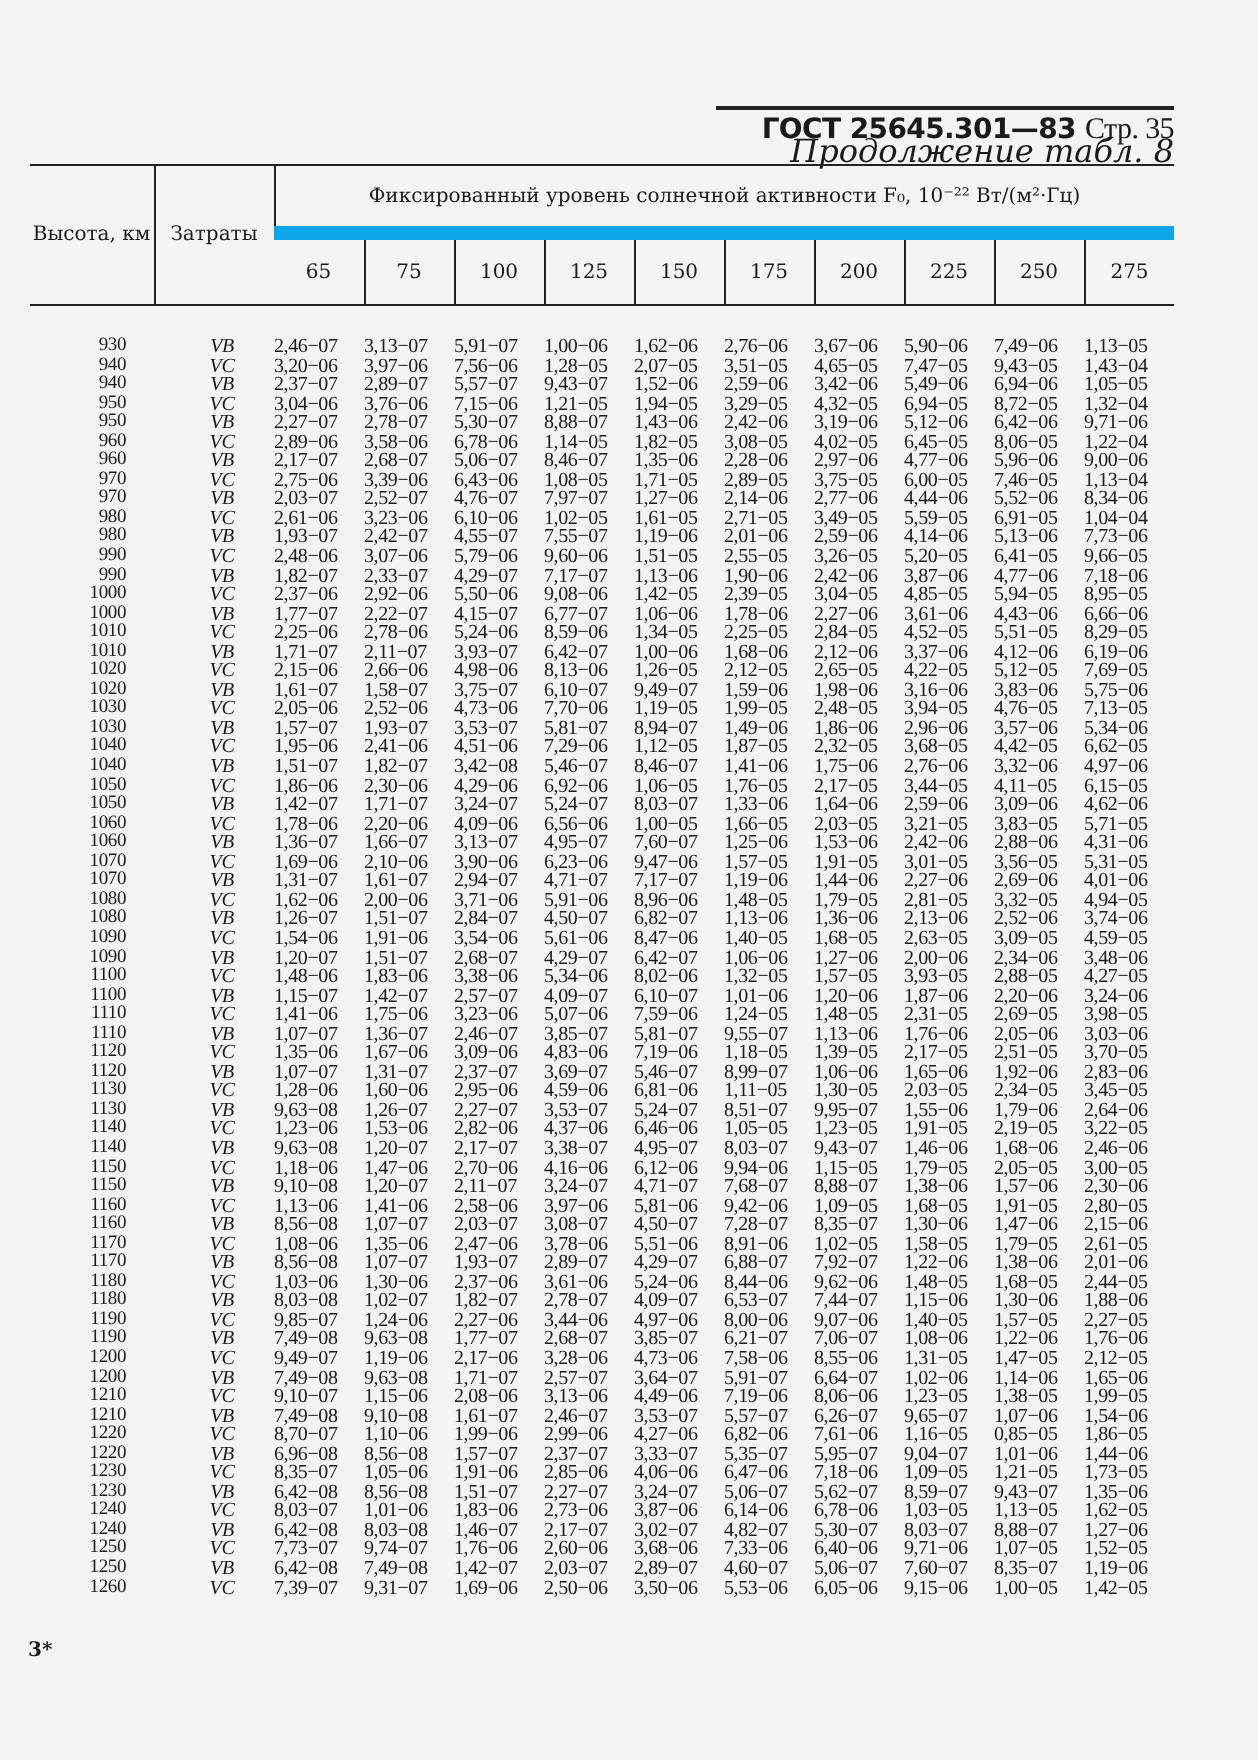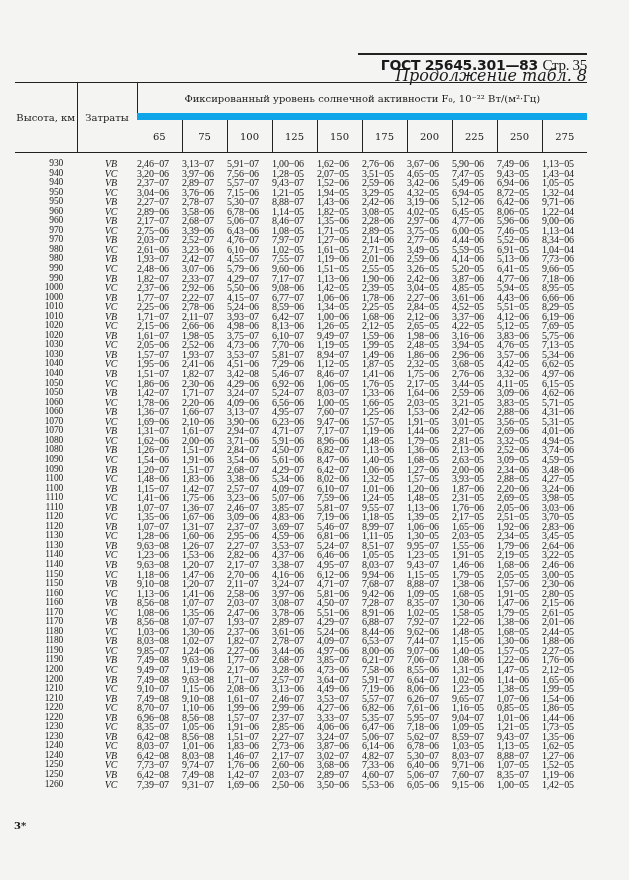--- a/index.html
+++ b/index.html
@@ -16,21 +16,21 @@
   table.t th { font-weight: normal; font-size: 10px; border-left: 1px solid #222; vertical-align: middle;
                text-align: center; padding: 0; }
   table.t th:first-child { border-left: none; }
   table.t thead tr.r1 th { height: 30px; }
   table.t thead tr.r2 th { height: 32px; border-top: 7px solid #0ea5e9; }
   table.t thead { border-bottom: 1.5px solid #222; }
   table.t tbody td { padding: 0; height: 9.55px; line-height: 9.55px; white-space: nowrap;
                      font-family: "Liberation Serif", serif; font-size: 10px; text-align: left; letter-spacing: -0.2px; }
   table.t tbody td.alt { text-align: right; padding-right: 14px; font-size: 9.5px; }
   table.t tbody td.typ { text-align: center; font-style: italic; padding-left: 8px; }
-  table.t tbody tr:first-child td { padding-top: 6px; }
+  table.t tbody tr:first-child td { padding-top: 16px; }
   .foot { position: absolute; left: 14px; top: 820px; font-weight: bold; font-size: 10px; }
 </style>
 </head>
 <body>
 
 <div class="hdr">
   <span>ГОСТ 25645.301—83</span>
   <span class="pg">Стр. 35</span>
 </div>
 <div class="hdr-rule"></div>
@@ -321,21 +321,21 @@
         <td>2,12−05</td>
         <td>2,65−05</td>
         <td>4,22−05</td>
         <td>5,12−05</td>
         <td>7,69−05</td>
       </tr>
       <tr>
         <td class="alt">1020</td>
         <td class="typ">VB</td>
         <td>1,61−07</td>
-        <td>1,98−05</td>
+        <td>1,58−07</td>
         <td>3,75−07</td>
         <td>6,10−07</td>
         <td>9,49−07</td>
         <td>1,59−06</td>
         <td>1,98−06</td>
         <td>3,16−06</td>
         <td>3,83−06</td>
         <td>5,75−06</td>
       </tr>
       <tr>

